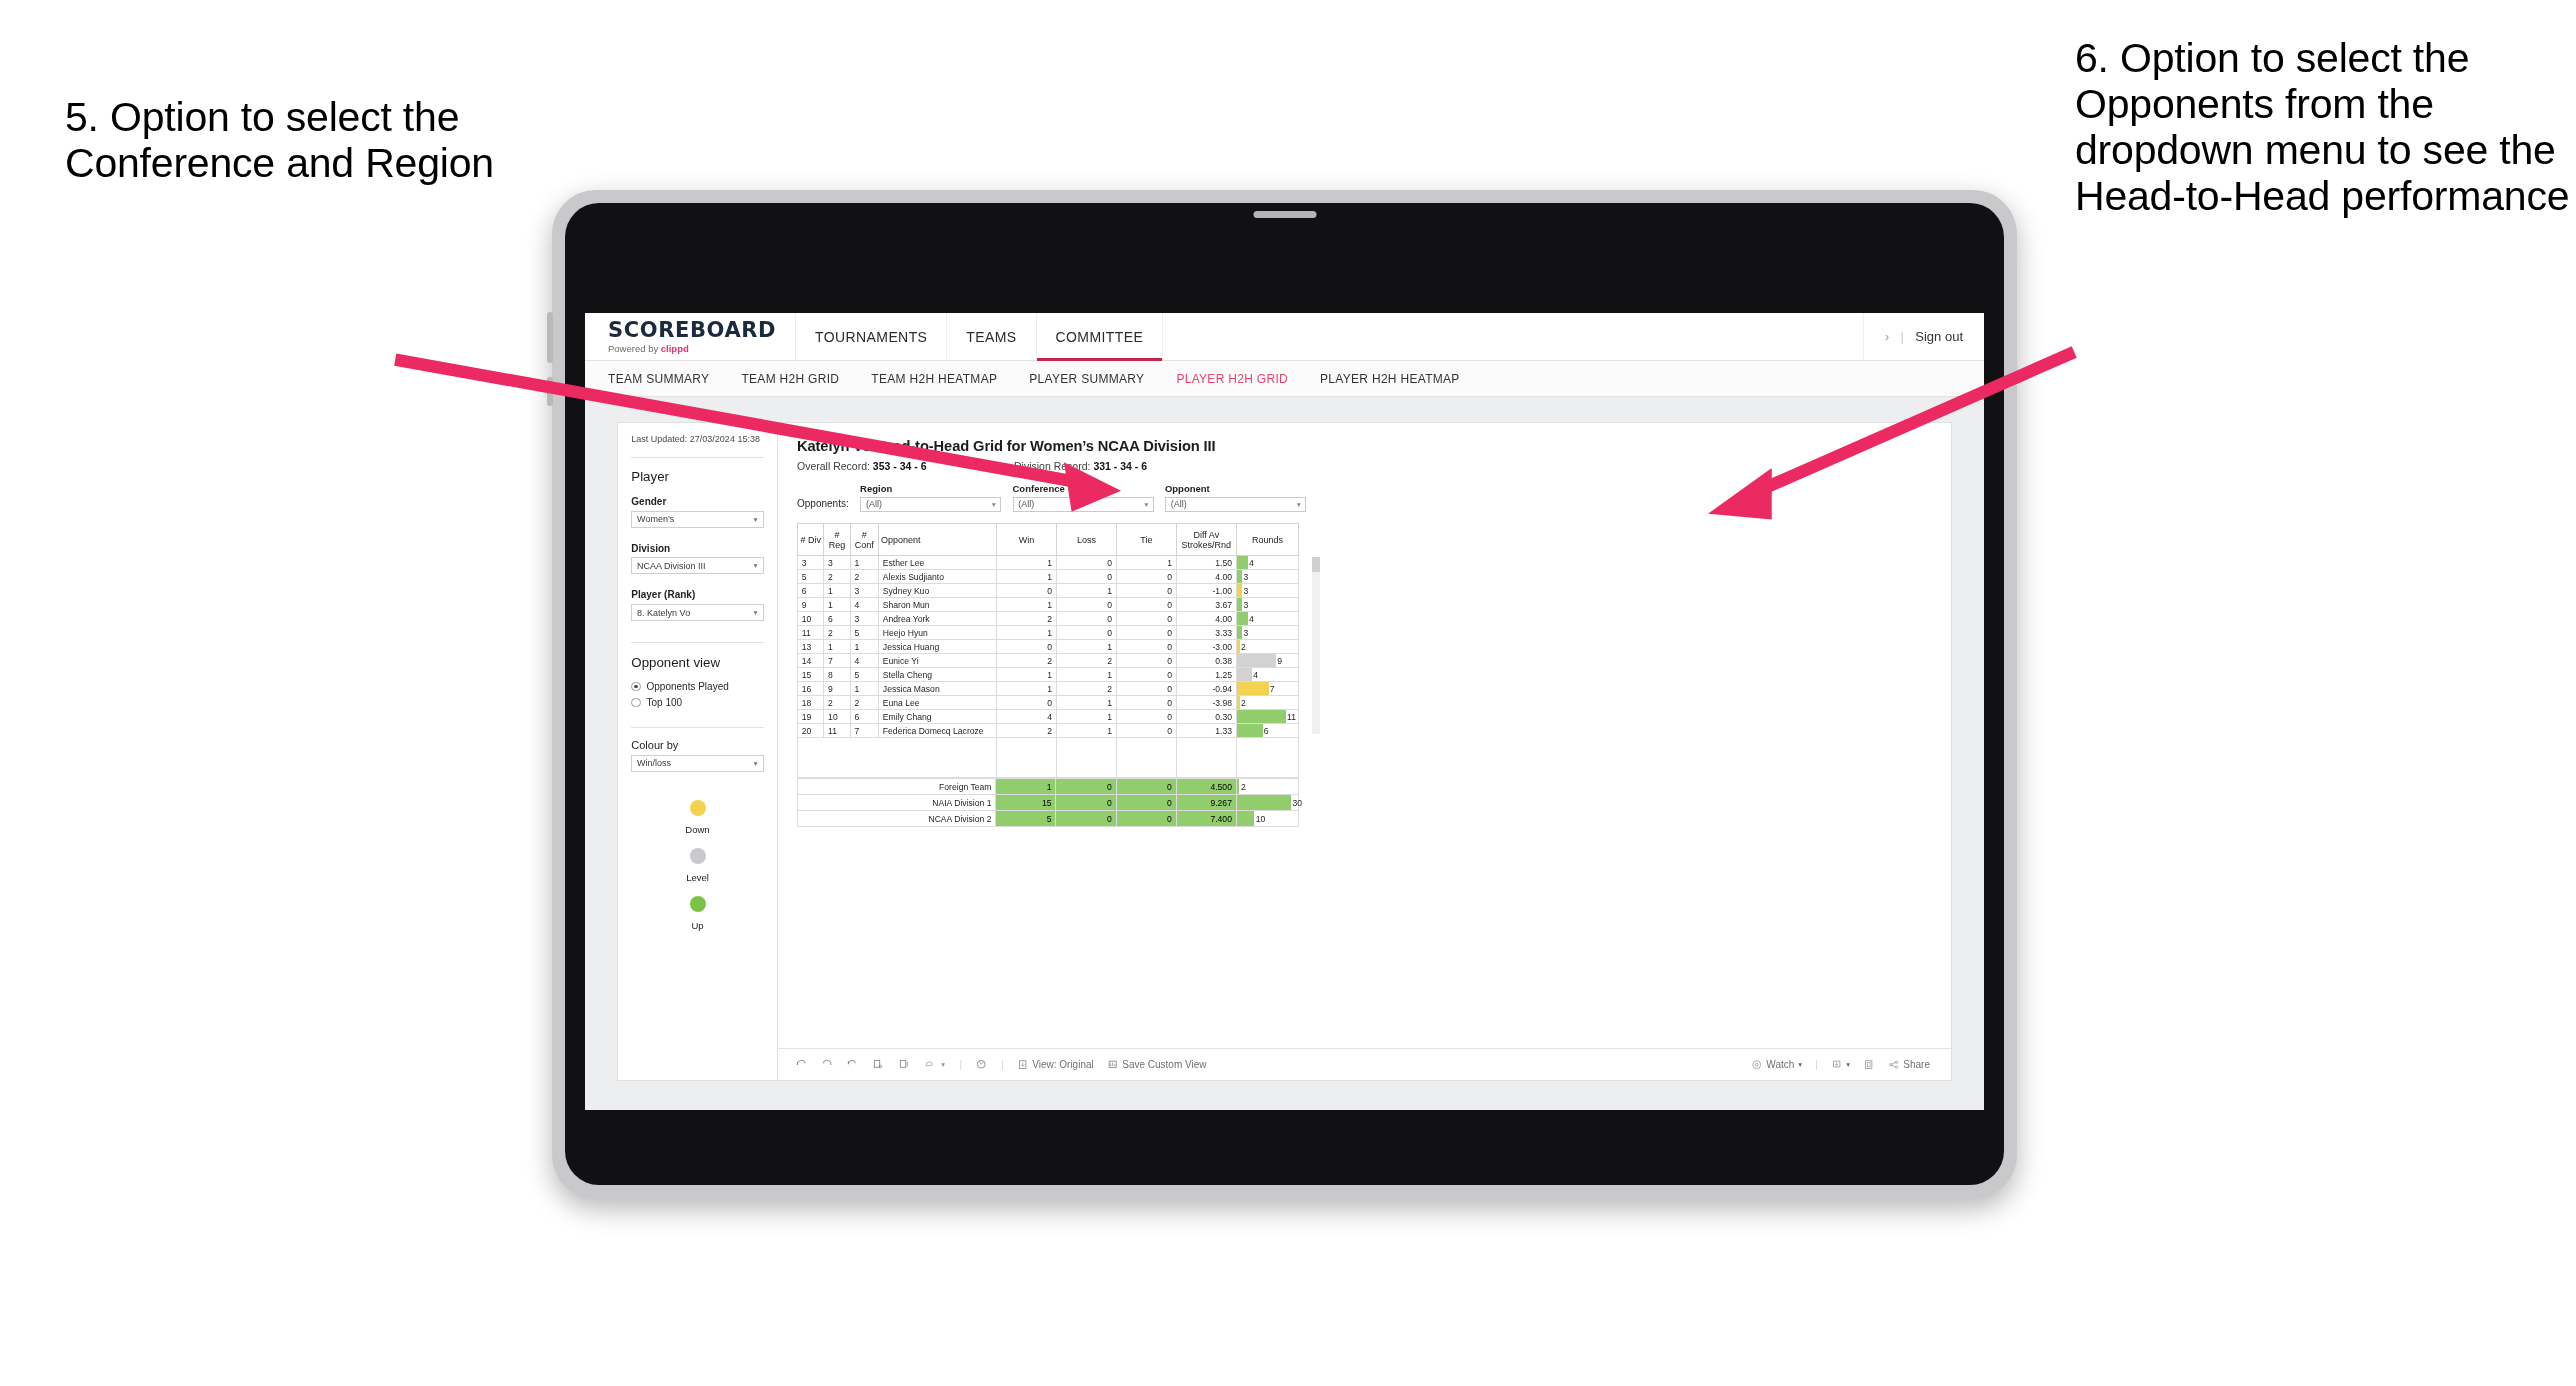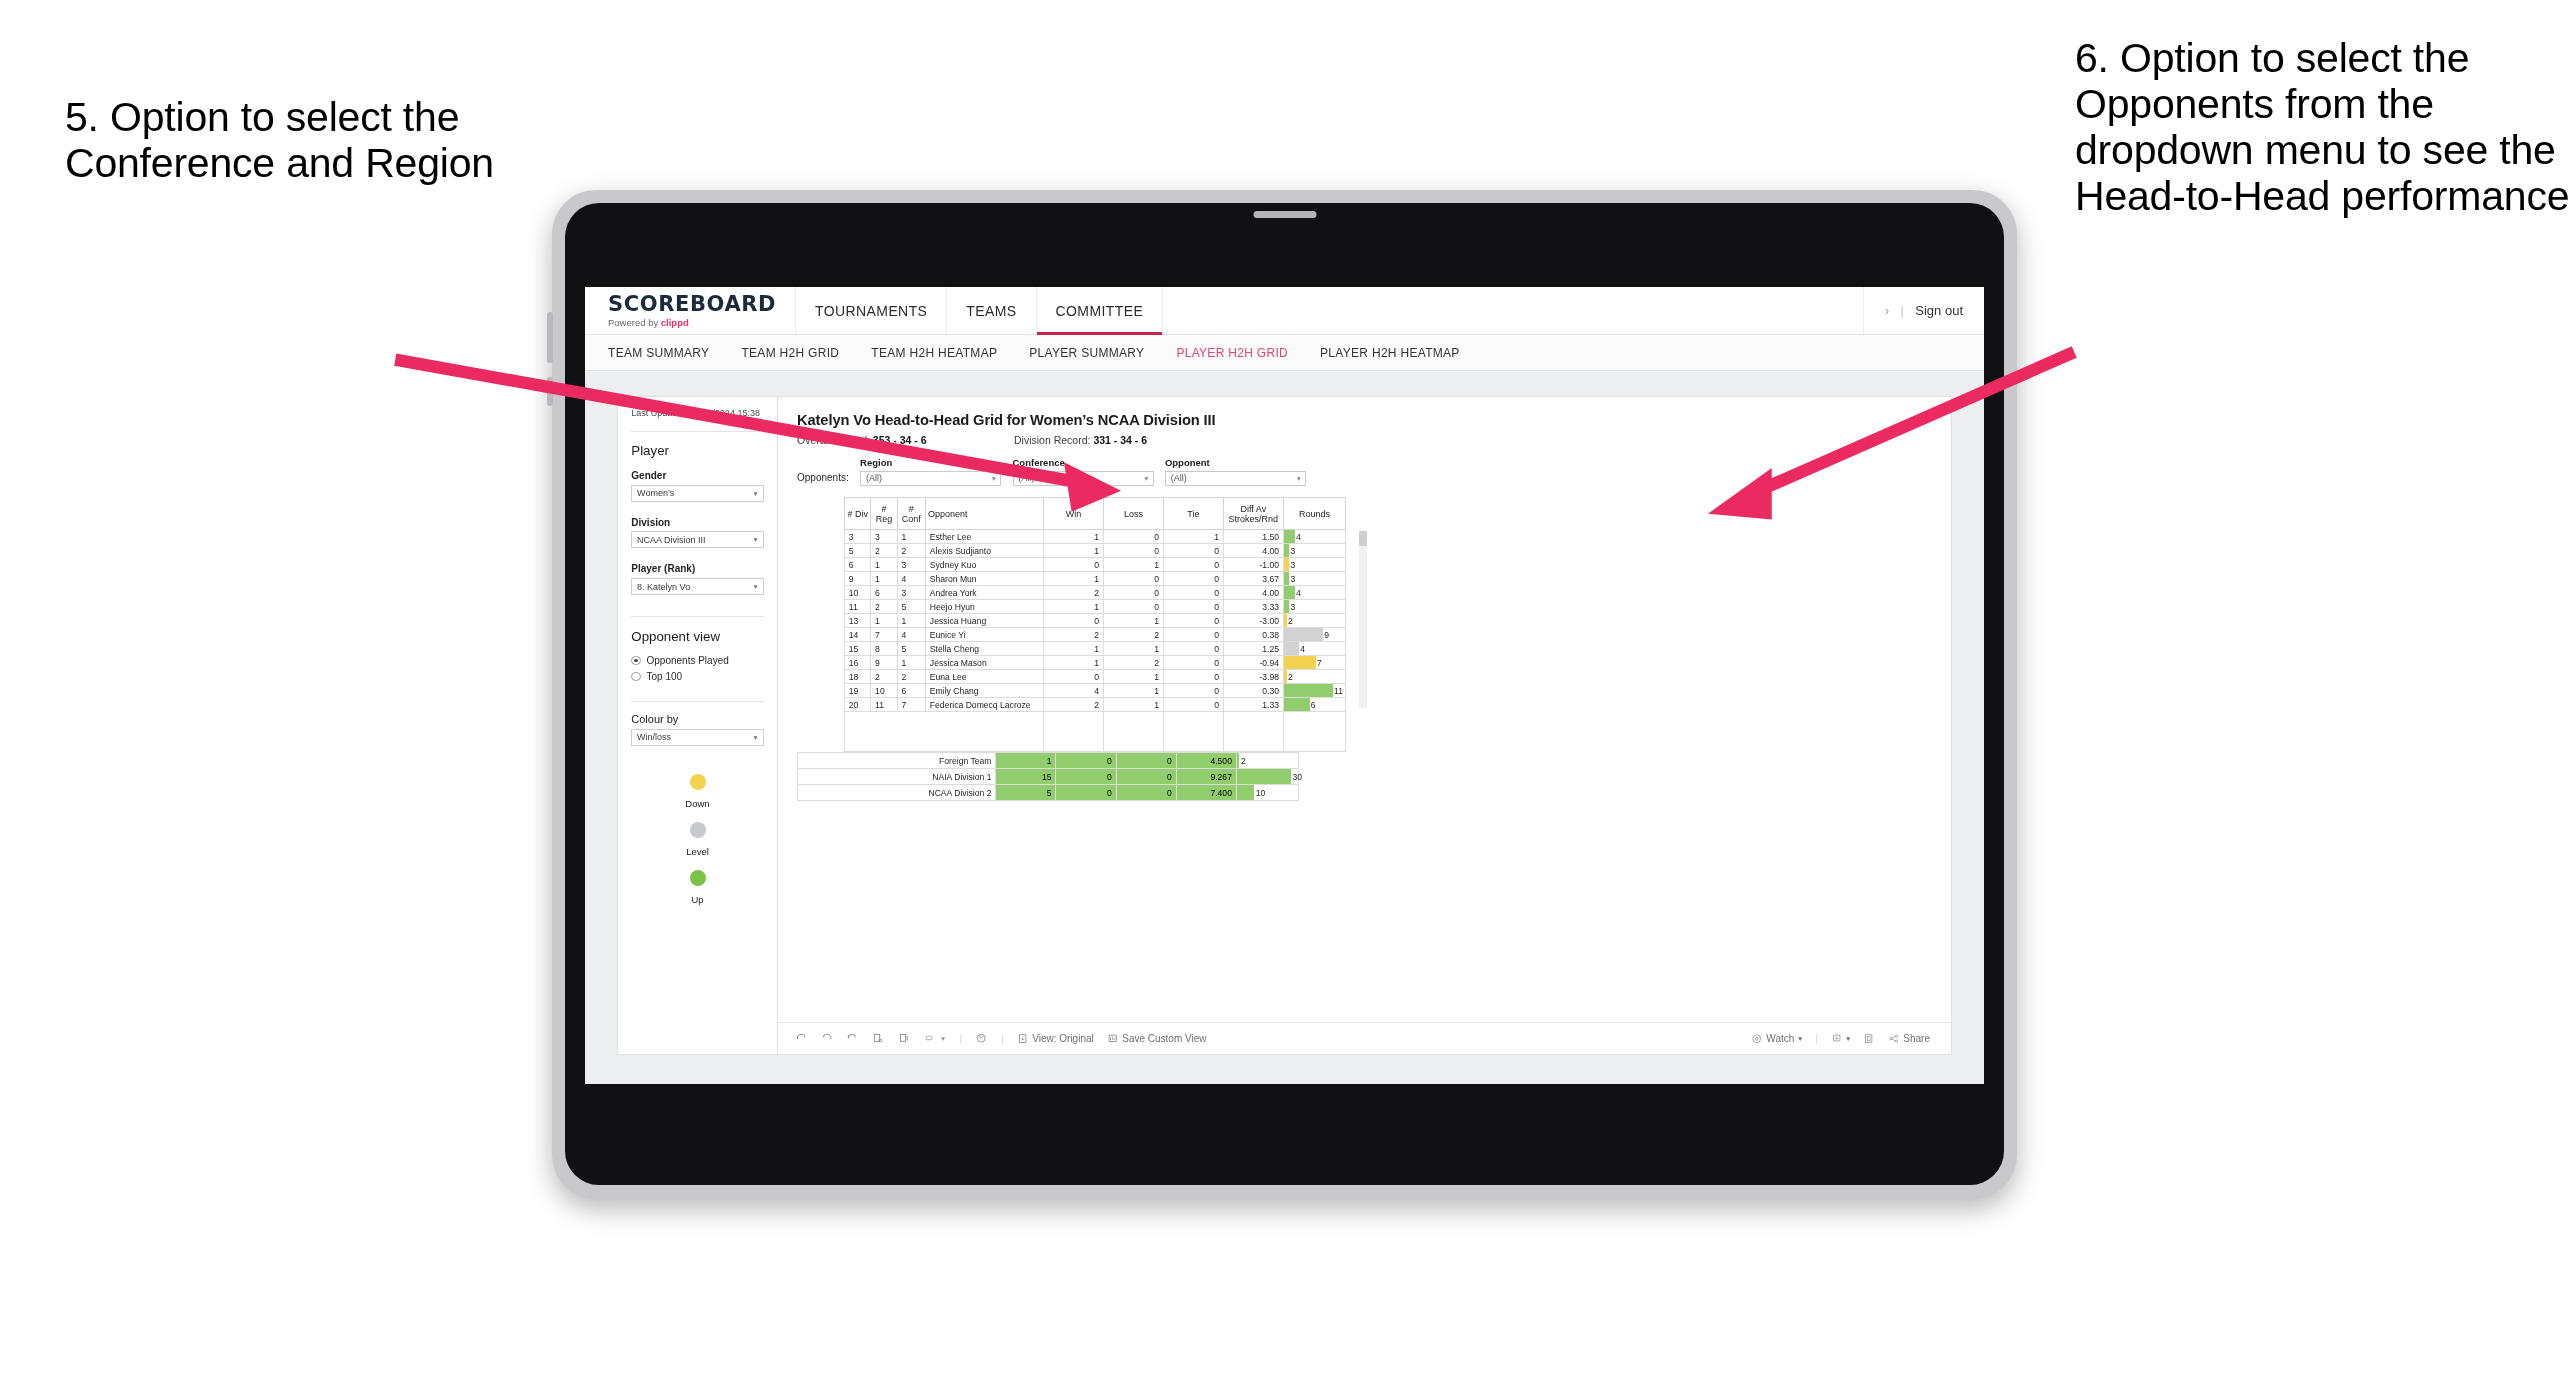--- a/index.html
+++ b/index.html
@@ -41,21 +41,21 @@
     border-radius: 34px;
   }
   .cam { position:absolute; left:50%; transform:translateX(-50%); top:7.6px; width:63px; height:6.7px; background:#b4b4b6; border-radius:3.8px; }
   .side-btn { position:absolute; background:#b9b9bb; border-radius:2.9px; }
   .btn-a { left:-4.8px; top:122px; width:5.7px; height:51px; }
   .btn-b { left:-4.8px; top:187px; width:5.7px; height:28.5px; }
 
   
   .screen {
     position: absolute;
-    left: 585px; top: 287px;
+    left: 585px; top: 313px;
     width: 1399px; height: 797px;
     background: #eceef0;
     overflow: hidden;
   }
 
   
   .topbar {
     height: 48px; background: #ffffff;
     display: flex; align-items: stretch;
     border-bottom: 1px solid #e2e2e2;
@@ -142,21 +142,21 @@
   .filt { width: 141px; }
   .filt .fl { font-size: 9.5px; color:#222; font-weight:700; margin-bottom: 2.9px; }
   .filt .fsel {
     height: 15px; border:1px solid #cacaca; background:#fff;
     display:flex; align-items:center; justify-content:space-between;
     padding: 0 2.9px 0 4.8px; font-size: 9px; color:#555; cursor:pointer;
   }
   .filt .fsel .caret { font-size:6.7px; color:#8a8a8a; }
 
   
-  .tbl-wrap { position:relative; width: 512px; margin-left: 47px; }
+  .tbl-wrap { position:relative; width: 512px; }
   table.h2h { border-collapse: collapse; width: 502px; table-layout: fixed; font-size: 8.6px; color:#1f1f1f; }
   table.h2h th {
     border:1px solid #d3d3d3; background:#fff; font-weight:400;
     font-size: 9px; color:#1d1d1d; padding: 2.9px 1.9px; height: 32px; vertical-align: middle;
   }
   table.h2h td {
     border:1px solid #dcdcdc; padding: 0 3.8px; height: 14px; background:#fff;
   }
   .c-div { width: 25px; text-align:left; }
   .c-reg { width: 25px; text-align:left; }

